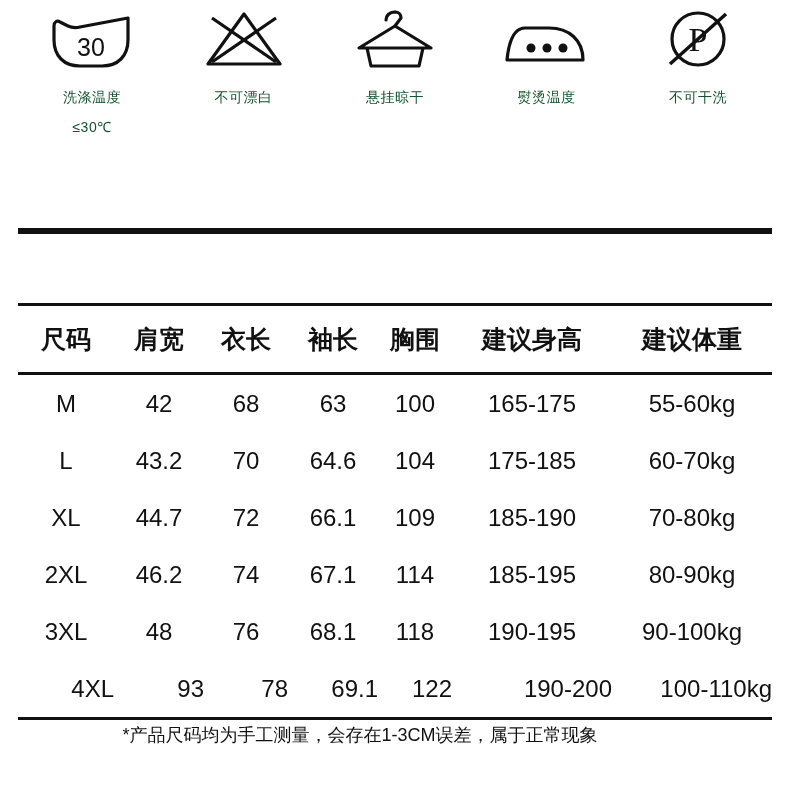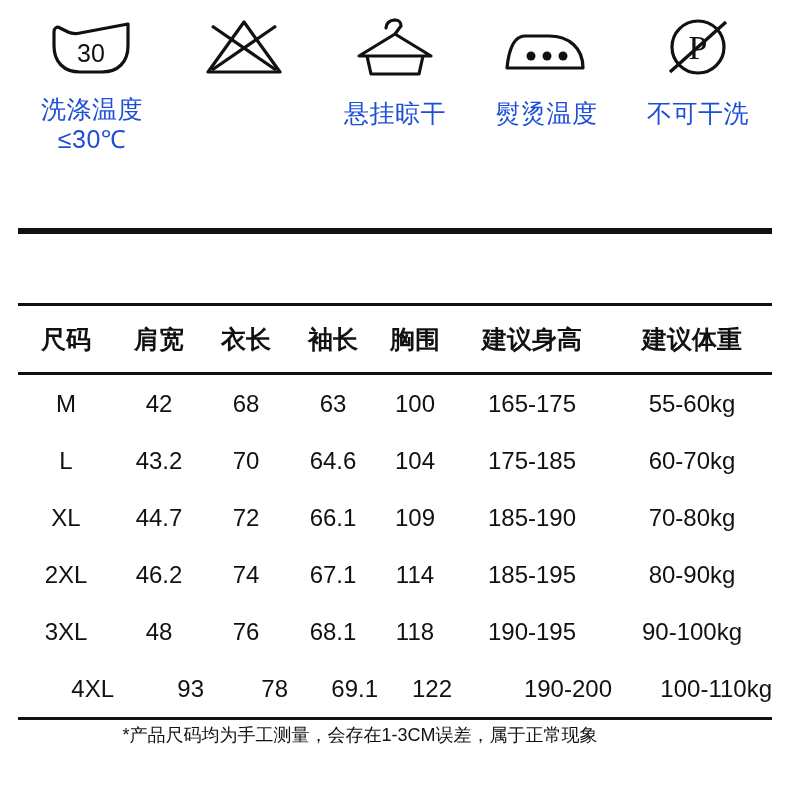--- a/index.html
+++ b/index.html
@@ -18,41 +18,41 @@
 
   
   .care-row {
     position: absolute;
     top: 0;
     left: 0;
     width: 790px;
     height: 160px;
     display: flex;
     justify-content: space-between;
-    padding: 12px 22px;
+    padding: 4px 22px;
     box-sizing: border-box;
   }
   .care-item {
     width: 140px;
     display: flex;
     flex-direction: column;
     align-items: center;
   }
   .care-icon {
     height: 70px;
     display: flex;
     align-items: center;
     justify-content: center;
   }
   .care-label {
-    margin-top: 16px;
-    font-size: 25px;
+    margin-top: 8px;
+    font-size: 14px;
     line-height: 30px;
     text-align: center;
-    color: #1d4ed8;
+    color: #14532d;
     letter-spacing: 0.5px;
   }
 
   
   .divider {
     position: absolute;
     left: 18px;
     top: 228px;
     width: 754px;
     height: 6px;
@@ -131,20 +131,21 @@
   </div>
 
   <div class="care-item">
     <div class="care-icon">
       <svg width="92" height="66" viewBox="0 0 92 66">
         <path d="M46 8 L82 58 L10 58 Z" fill="none" stroke="#111" stroke-width="3.2" stroke-linejoin="round"></path>
         <line x1="14" y1="12" x2="78" y2="56" stroke="#111" stroke-width="3.2"></line>
         <line x1="78" y1="12" x2="14" y2="56" stroke="#111" stroke-width="3.2"></line>
       </svg>
     </div>
+    <div class="care-label">不可漂白</div>
   </div>
 
   <div class="care-item">
     <div class="care-icon">
       <svg width="92" height="66" viewBox="0 0 92 66">
         <path d="M46 6 C40 6 37 10 37 14" fill="none" stroke="#111" stroke-width="3.2" stroke-linecap="round"></path>
         <path d="M46 6 C50 6 52 9 52 12 L46 20" fill="none" stroke="#111" stroke-width="3.2" stroke-linecap="round"></path>
         <path d="M46 20 L10 42 L82 42 Z" fill="none" stroke="#111" stroke-width="3.2" stroke-linejoin="round"></path>
         <path d="M18 42 L22 60 L70 60 L74 42" fill="none" stroke="#111" stroke-width="3.2" stroke-linejoin="round"></path>
       </svg>

